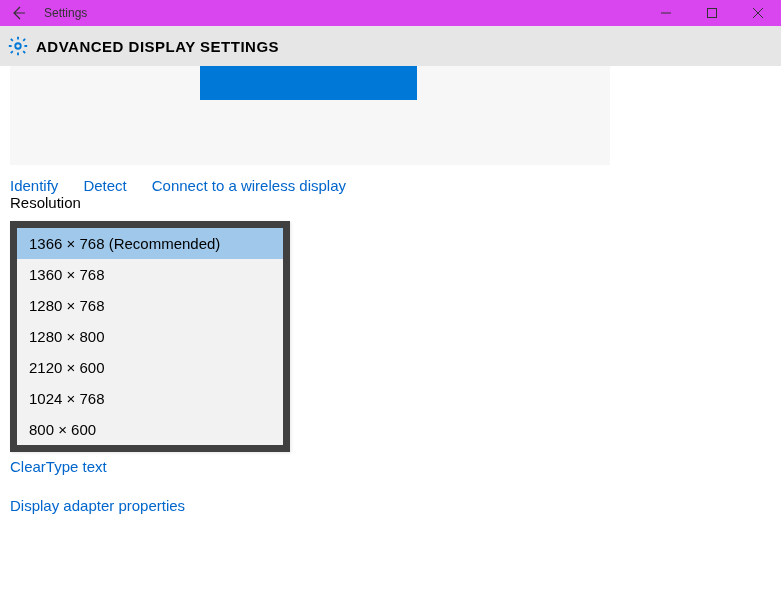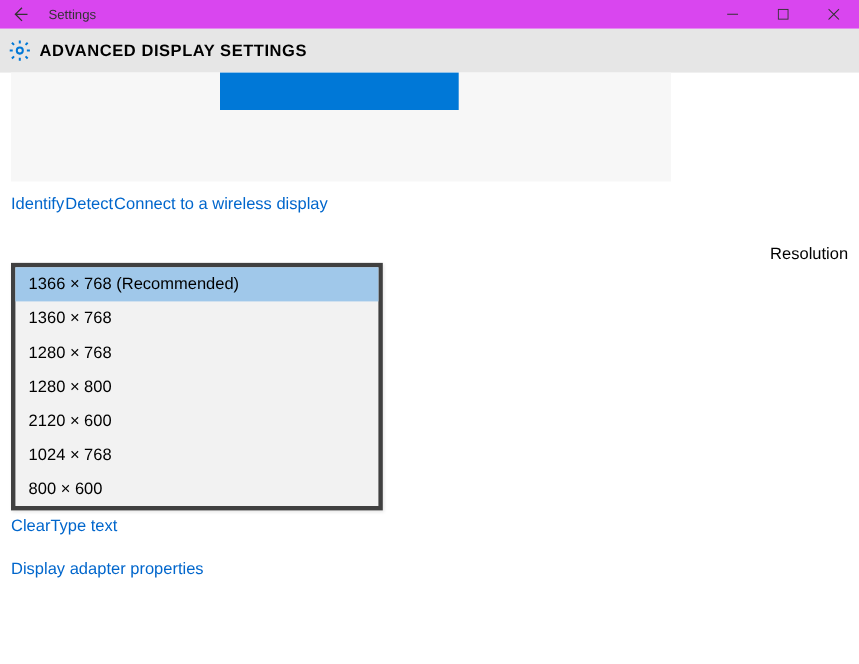--- a/index.html
+++ b/index.html
@@ -80,36 +80,35 @@
     position: absolute;
     left: 190px;
     top: 0;
     width: 217px;
     height: 34px;
     background: #0078d7;
   }
   .link-row {
     margin-top: 12px;
     display: flex;
-    gap: 1px;
+    gap: 25px;
   }
   .link {
     color: #0066cc;
     cursor: pointer;
     font-size: 15px;
   }
   .section-label {
-    margin-top: 28px;
     font-size: 15px;
     color: #000;
-    text-align: right;
   }
   .dropdown {
-    width: 338px;
-    border: 4px solid #404040;
+    margin-top: 10px;
+    width: 280px;
+    border: 7px solid #404040;
     background: #f2f2f2;
     box-shadow: 1px 1px 3px rgba(0,0,0,0.1);
     position: relative;
     z-index: 10;
   }
   .dropdown .option {
     padding: 7px 12px;
     font-size: 15px;
     cursor: pointer;
   }

